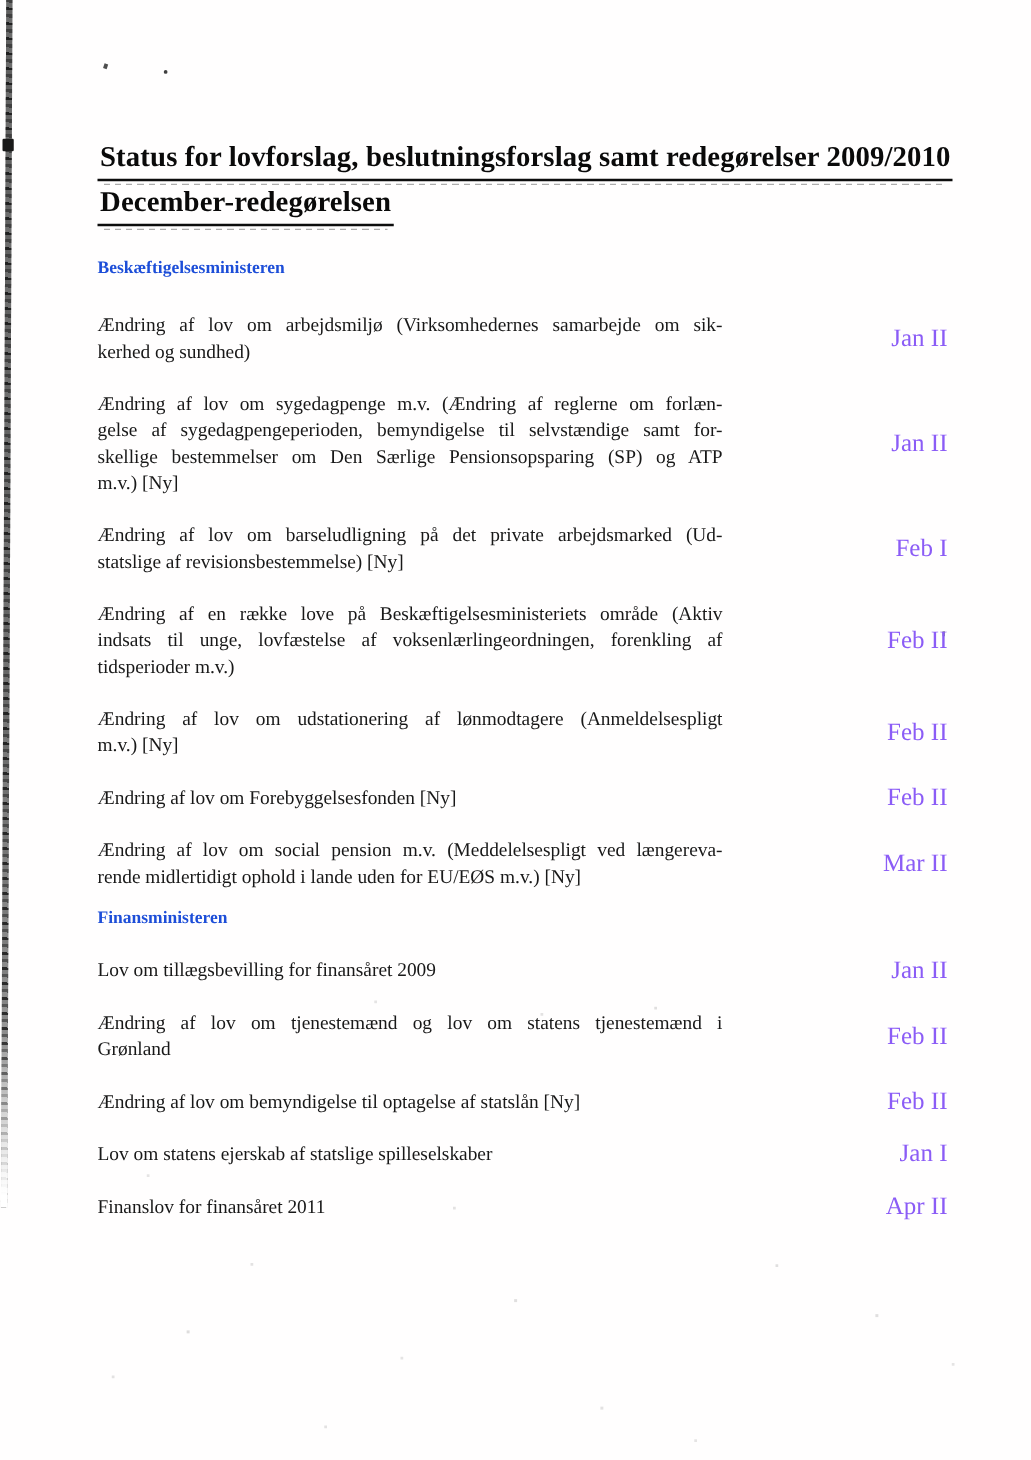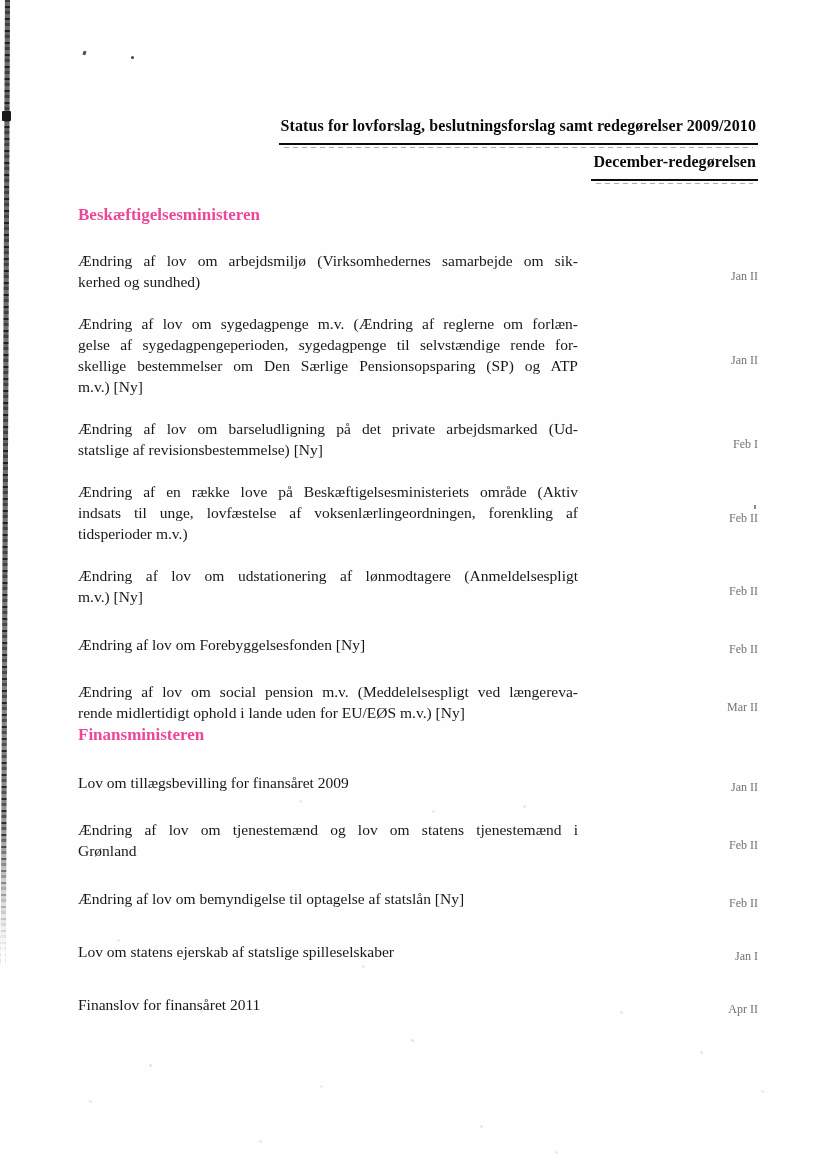--- a/index.html
+++ b/index.html
@@ -76,23 +76,23 @@
       433px 811px  0 0.6px rgba(0,0,0,0.11),
       118px 940px  0 0.6px rgba(0,0,0,0.10);
   }
 
   
   .title-block {
     position: absolute;
     left: 78px;
     top: 109px;
     width: 680px;
-    text-align: right;
+    text-align: left;
     font-weight: bold;
-    font-size: 16px;
+    font-size: 23px;
     line-height: 33px;
     color: #0a0a0a;
     letter-spacing: 0.1px;
   }
   .title-line { white-space: nowrap; }
   .u {
     display: inline-block;
     border-bottom: 2.5px solid #0d0d0d;
     padding: 0 2px 1px 2px;
     position: relative;
@@ -110,24 +110,24 @@
   }
 
   
   .ministry {
     position: absolute;
     left: 78px;
     width: 680px;
   }
   .ministry-heading {
     margin: 0;
-    font-size: 17px;
+    font-size: 14px;
     font-weight: bold;
     line-height: 21px;
-    color: #ec4899;
+    color: #1d4ed8;
   }
   #sec0 { top: 204px; }
   #sec1 { top: 724px; }
   #sec0 .entries { margin-top: 25px; }
   #sec1 .entries { margin-top: 21px; }
 
   .entry {
     display: flex;
     justify-content: space-between;
     align-items: center;
@@ -139,26 +139,25 @@
     font-size: 15.5px;
     line-height: 21px;
     color: #181818;
   }
   .line { text-align: left; }
   .line.just {
     text-align: justify;
     text-align-last: justify;
   }
   .entry-date {
-    font-size: 12px;
+    font-size: 20px;
     line-height: 21px;
     white-space: nowrap;
     text-align: right;
-    color: #737373;
-    margin-top: 11px;
+    color: #8b5cf6;
   }
 </style>
 </head>
 <body>
 
 <div class="page">
 
   <div class="left-streak"></div>
   <div class="streak-blob"></div>
   <div class="speck speck-1"></div>
@@ -181,21 +180,21 @@
         <div class="entry">
           <div class="entry-text">
             <div class="line just">Ændring af lov om arbejdsmiljø (Virksomhedernes samarbejde om sik-</div>
             <div class="line">kerhed og sundhed)</div>
           </div>
           <div class="entry-date">Jan II</div>
         </div>
         <div class="entry">
           <div class="entry-text">
             <div class="line just">Ændring af lov om sygedagpenge m.v. (Ændring af reglerne om forlæn-</div>
-            <div class="line just">gelse af sygedagpengeperioden, sygedagpenge til selvstændige rende for-</div>
+            <div class="line just">gelse af sygedagpengeperioden, bemyndigelse til selvstændige samt for-</div>
             <div class="line just">skellige bestemmelser om Den Særlige Pensionsopsparing (SP) og ATP</div>
             <div class="line">m.v.) [Ny]</div>
           </div>
           <div class="entry-date">Jan II</div>
         </div>
         <div class="entry">
           <div class="entry-text">
             <div class="line just">Ændring af lov om barseludligning på det private arbejdsmarked (Ud-</div>
             <div class="line">statslige af revisionsbestemmelse) [Ny]</div>
           </div>

